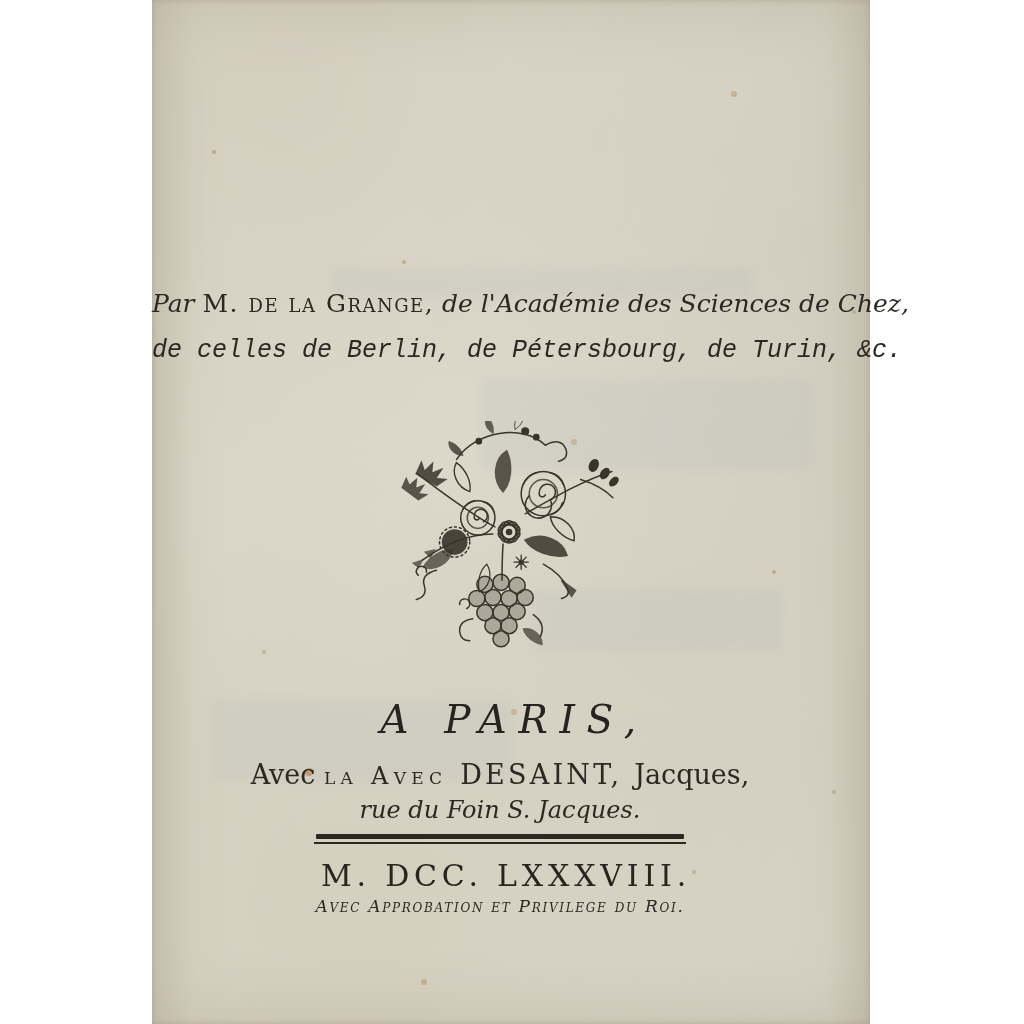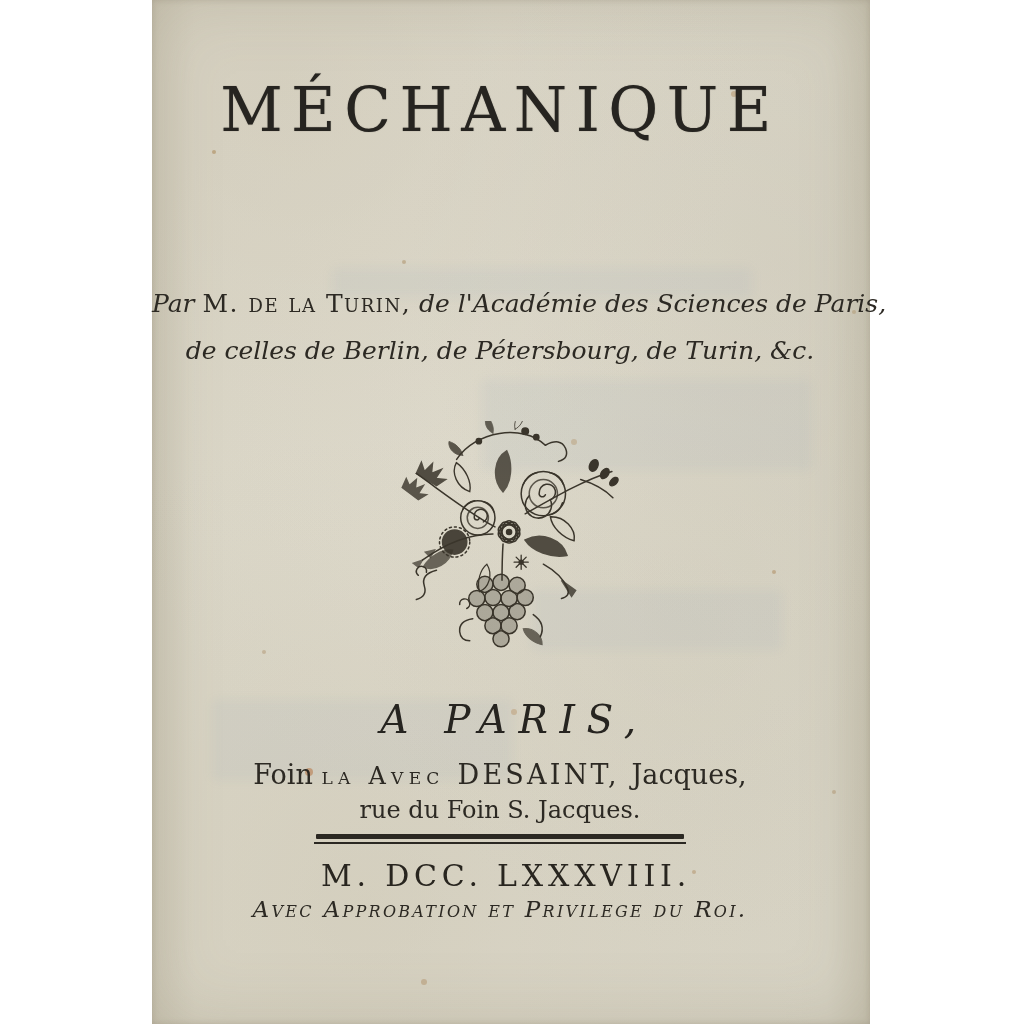--- a/index.html
+++ b/index.html
@@ -43,51 +43,50 @@
                 210px 830px 0 1px rgba(158,112,58,.32),
                 620px 640px 0 0   rgba(150,108,55,.30);
   }
   
   .line{position:absolute;left:0;right:22px;text-align:center;color:#2c2923;white-space:nowrap;}
   .title{top:74px;font-size:61px;letter-spacing:.14em;font-weight:500;color:#262420;
          text-shadow:0 0 1px rgba(40,36,30,.5);}
   .subtitle{top:193px;font-size:43px;letter-spacing:.26em;color:#2a2721;}
   .byline1{top:289px;font-size:25px;font-style:italic;}
   .byline1 .caps{font-style:normal;font-variant:small-caps;letter-spacing:.06em;}
-  .byline2{top:336px;font-size:25px;font-style:italic;}
+  .byline2{top:336px;font-size:25px;font-style:italic;font-family:Liberation Mono, monospace;}
   .city{top:697px;font-size:39px;font-style:italic;letter-spacing:.30em;color:#262420;padding-left:28px;}
   .chez{top:759px;font-size:27px;}
   .chez .sc{font-variant:small-caps;letter-spacing:.22em;font-size:24px;}
   .chez .pub{letter-spacing:.12em;text-align:right;}
-  .rue{top:796px;font-size:24px;}
+  .rue{top:796px;font-size:24px;font-style:italic;}
   .date{top:858px;font-size:30px;letter-spacing:.16em;color:#28251f;padding-left:12px;}
-  .privilege{top:896px;font-size:23px;font-style:italic;font-variant:small-caps;letter-spacing:.10em;}
+  .privilege{top:896px;font-size:17px;font-style:italic;font-variant:small-caps;letter-spacing:.10em;}
   
   .rule{position:absolute;top:834px;left:0;right:22px;display:flex;flex-direction:column;align-items:center;}
   .rule .thick{width:368px;height:5px;background:#2b2822;border-radius:1px;}
   .rule .thin{width:372px;height:2px;background:#2b2822;margin-top:3px;}
   
   .ornament{position:absolute;top:421px;left:0;right:22px;display:flex;justify-content:center;}
   .ornament svg{width:252px;height:234px;}
 </style>
 </head>
 <body>
 
 <div class="page">
 
   <div class="ghost g1"></div>
   <div class="ghost g2"></div>
   <div class="ghost g3"></div>
   <div class="ghost g4"></div>
   <div class="foxing"></div>
 
-  <div class="line title">MÉCHANIQUE</div>
-
-
-  <div class="line byline1"><span>Par </span><span class="caps">M. de la Turin,</span><span> de l'Académie des Sciences de Paris,</span></div>
+
+
+  <div class="line byline1"><span>Par </span><span class="caps">M. de la Grange,</span><span> de l'Académie des Sciences de Chez,</span></div>
 
   <div class="line byline2">de celles de Berlin, de Pétersbourg, de Turin, &amp;c.</div>
 
   <div class="ornament">
     <svg viewBox="0 0 250 232">
       <defs>
         <path id="leaf" d="M0,0 C7,-13 24,-17 34,-9 C25,0 10,4 0,0 Z"></path>
       </defs>
       <g stroke="#3a352b" fill="none" stroke-width="1.5" stroke-linecap="round">
 
@@ -176,21 +175,21 @@
             <circle cx="134" cy="203" r="8"></circle>
           <circle cx="126" cy="216" r="8"></circle>
         </g>
         <use href="#leaf" transform="translate(148,206) rotate(55) scale(.7)" fill="#3a352b" opacity=".7"></use>
       </g>
     </svg>
   </div>
 
   <div class="line city">A PARIS,</div>
 
-  <div class="line chez"><span>Foin </span><span class="sc">la Avec </span><span class="pub">DESAINT, </span><span>Jacques,</span></div>
+  <div class="line chez"><span>Avec </span><span class="sc">la Avec </span><span class="pub">DESAINT, </span><span>Jacques,</span></div>
 
   <div class="line rue">rue du Foin S. Jacques.</div>
 
   <div class="rule">
     <div class="thick"></div>
     <div class="thin"></div>
   </div>
 
   <div class="line date">M. DCC. LXXXVIII.</div>
 

